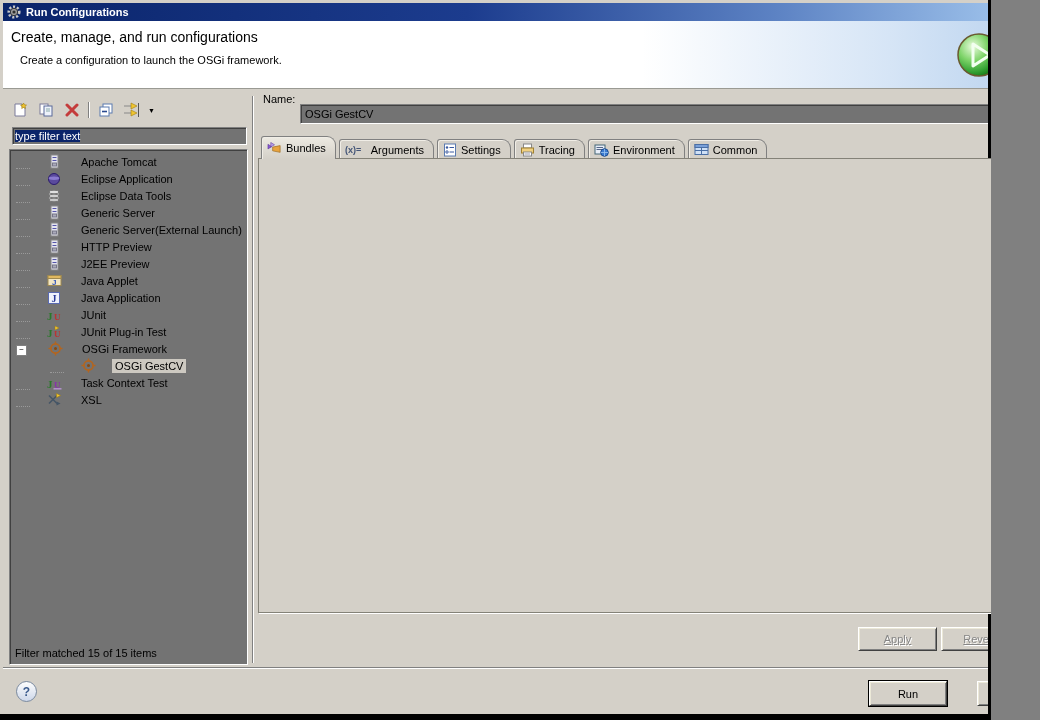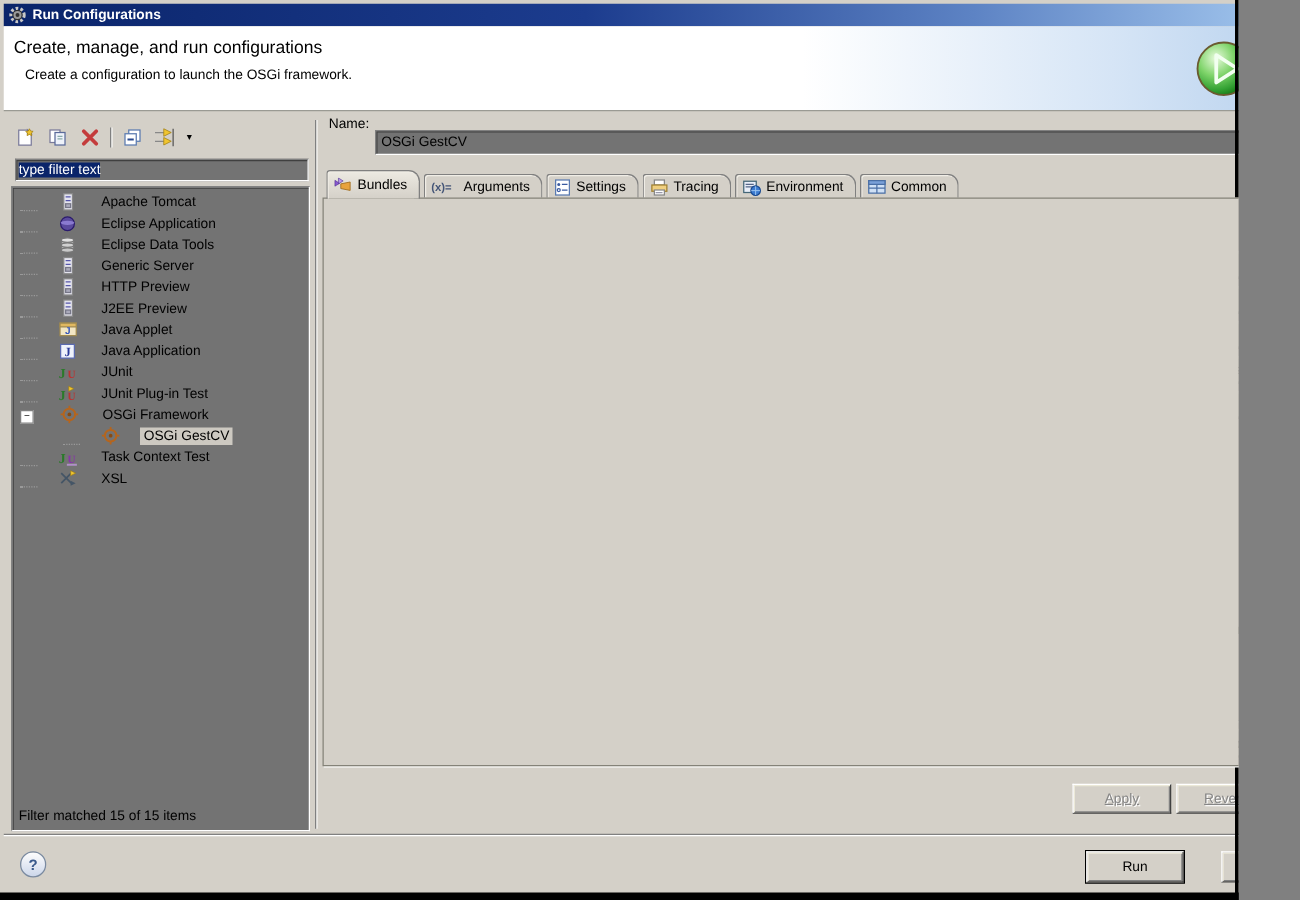--- a/index.html
+++ b/index.html
@@ -228,20 +228,32 @@
           <span class="connector"></span>
           <span class="ticon">
             <svg width="14" height="15" viewBox="0 0 14 15">
               <rect x="4" y="1" width="7" height="13" fill="#e4e4ee" stroke="#888"></rect>
               <line x1="5.5" y1="3.5" x2="9.5" y2="3.5" stroke="#55a"></line>
               <line x1="5.5" y1="6.5" x2="9.5" y2="6.5" stroke="#55a"></line>
               <rect x="5.5" y="9" width="4" height="3" fill="#aab" stroke="#778"></rect>
             </svg>
           </span>
           <span class="tlabel">Generic Server</span>
+        </div>
+        <div class="tree-row">
+          <span class="connector"></span>
+          <span class="ticon">
+            <svg width="14" height="15" viewBox="0 0 14 15">
+              <rect x="4" y="1" width="7" height="13" fill="#e4e4ee" stroke="#888"></rect>
+              <line x1="5.5" y1="3.5" x2="9.5" y2="3.5" stroke="#55a"></line>
+              <line x1="5.5" y1="6.5" x2="9.5" y2="6.5" stroke="#55a"></line>
+              <rect x="5.5" y="9" width="4" height="3" fill="#aab" stroke="#778"></rect>
+            </svg>
+          </span>
+          <span class="tlabel">Generic Server(External Launch)</span>
         </div>
         <div class="tree-row">
           <span class="connector"></span>
           <span class="ticon">
             <svg width="14" height="15" viewBox="0 0 14 15">
               <rect x="4" y="1" width="7" height="13" fill="#e4e4ee" stroke="#888"></rect>
               <line x1="5.5" y1="3.5" x2="9.5" y2="3.5" stroke="#55a"></line>
               <line x1="5.5" y1="6.5" x2="9.5" y2="6.5" stroke="#55a"></line>
               <rect x="5.5" y="9" width="4" height="3" fill="#aab" stroke="#778"></rect>
             </svg>

